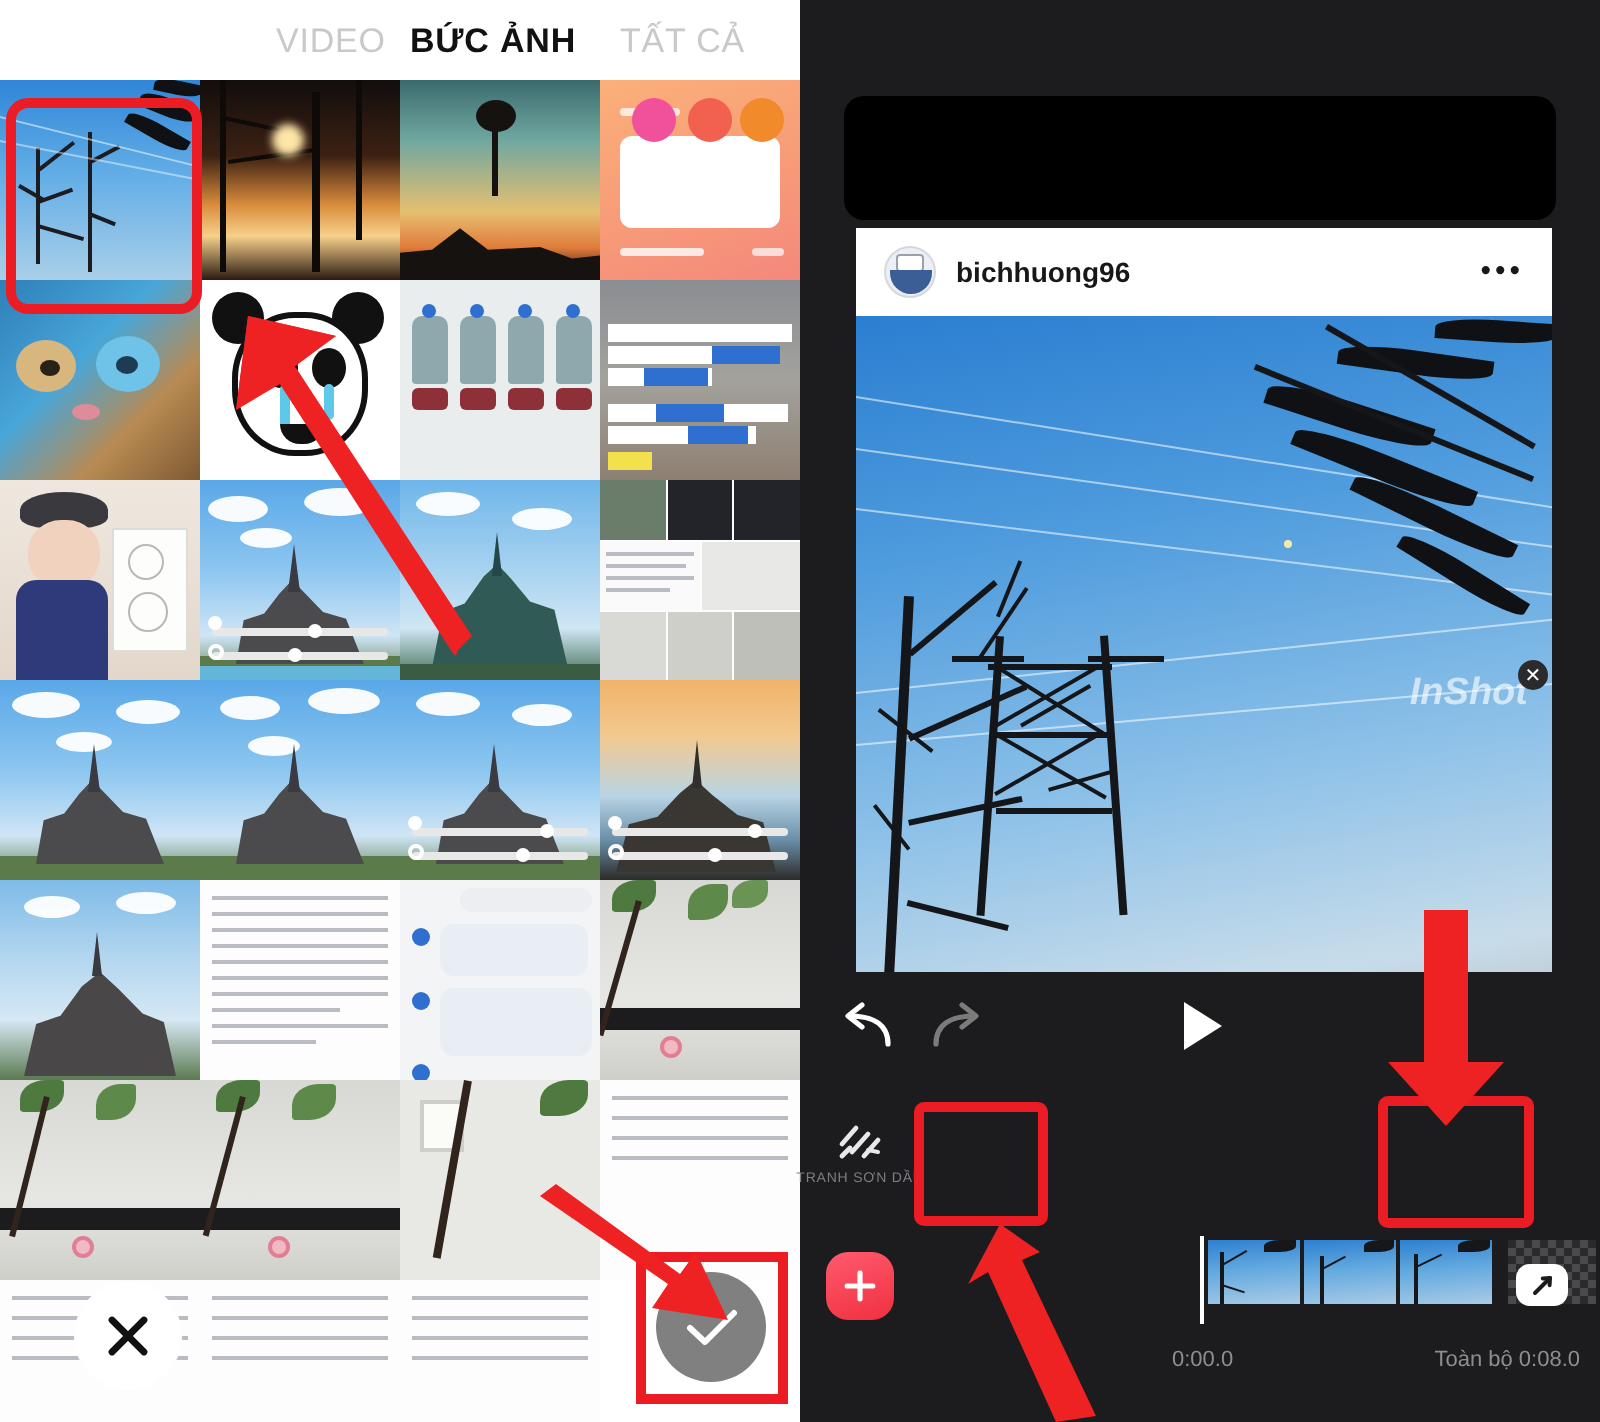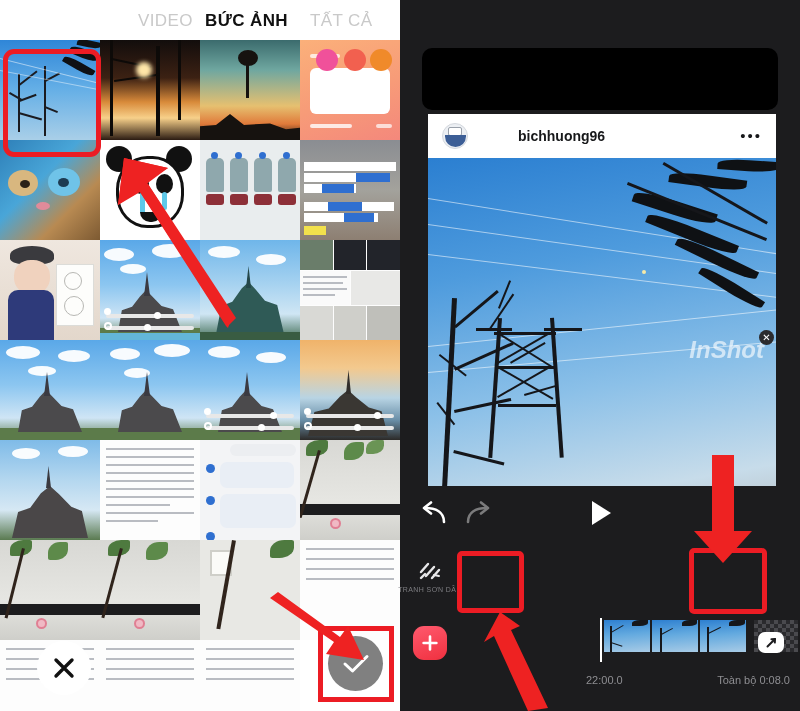--- a/index.html
+++ b/index.html
@@ -112,39 +112,39 @@
   #btn-help { position:absolute; left:312px; top:8px; width:26px; height:26px; }
   #btn-share{ position:absolute; left:358px; top:8px; width:24px; height:26px; }
 
   #preview { position:absolute; left:0; top:42px; width:400px; height:444px;
     background:#1c1c1e; overflow:hidden; }
   #blackbar { position:absolute; left:22px; top:6px; width:356px; height:62px;
     background:#000; border-radius:10px; }
   #post { position:absolute; left:28px; top:72px; width:348px; height:400px;
     background:#fff; overflow:hidden; }
   #post-hdr { position:absolute; left:0; top:0; width:348px; height:44px; background:#fff;
-    display:flex; align-items:center;gap:40px; }
+    display:flex; align-items:center; }
   #avatar { width:26px; height:26px; border-radius:50%; margin-left:14px;
     background:#eceff3; border:1px solid #d4d8de; position:relative; overflow:hidden; }
   #avatar .a1 { position:absolute; left:5px; top:3px; width:14px; height:9px;
     background:#fff; border:1px solid #9aa1ab; border-radius:2px; }
   #avatar .a2 { position:absolute; left:2px; top:11px; width:21px; height:12px;
     background:#3c5e96; border-radius:0 0 11px 11px; }
   #uname { margin-left:10px; font-size:14px; color:#17181a; font-weight:bold; }
   #post-more { position:absolute; right:14px; top:18px; color:#17181a;
     font-size:15px; letter-spacing:2px; line-height:8px; }
   #postimg { position:absolute; left:0; top:44px; width:348px; height:356px;
     background:linear-gradient(170deg,#2b7fd1 0%,#4e9bdd 30%,#8bc0e8 62%,#c7dcea 88%,#b9c3c9 100%);
     overflow:hidden; }
   .pwire { position:absolute; background:rgba(255,255,255,.55); height:1px; transform-origin:0 0; }
   .ptwig { position:absolute; background:#15161a; transform-origin:0 0; }
   .pfern { position:absolute; background:#0f1114; border-radius:50% 0 50% 0; transform-origin:0 0; }
   #pylon { position:absolute; left:64px; top:160px; width:74px; height:140px; }
   #watermark { position:absolute; right:12px; top:178px; color:rgba(255,255,255,.62);
-    font-size:24px; font-weight:bold; font-style:italic; }
+    font-size:19px; font-weight:bold; font-style:italic; }
   #wm-x { position:absolute; right:2px; top:172px; width:15px; height:15px;
     border-radius:50%; background:#2b2b2e; color:#fff; font-size:10px;
     display:flex; align-items:center; justify-content:center; }
 
   #ctrlrow { position:absolute; left:0; top:486px; width:400px; height:56px; }
   #btn-undo { position:absolute; left:20px; top:14px; width:28px; height:28px; }
   #btn-redo { position:absolute; left:64px; top:14px; width:28px; height:28px; opacity:.42; }
   #btn-play { position:absolute; left:190px; top:14px; width:22px; height:26px; }
 
   #toolbar { position:absolute; left:0; top:548px; width:400px; height:66px; }
@@ -628,21 +628,21 @@
           <div class="ft" style="left:29px;top:0;width:16px;height:6px;border-radius:50% 0 50% 0;"></div>
         </div>
       </div>
       <div id="checker"></div>
       <div id="btn-cut">
         <svg width="13" height="13" viewBox="0 0 13 13">
           <path d="M2.5 10.5 L10 3" stroke="#1c1c1e" stroke-width="2" stroke-linecap="round"></path>
           <path d="M10 3 L6.4 3.2 M10 3 L9.8 6.6" stroke="#1c1c1e" stroke-width="2" stroke-linecap="round"></path>
         </svg>
       </div>
-      <div id="t-start">22:00.0</div>
+      <div id="t-start">0:00.0</div>
       <div id="t-total">Toàn bộ 0:08.0</div>
     </div>
   </div>
 
   <svg class="arrow" style="left:110px;top:150px;width:130px;height:185px;" viewBox="0 0 130 185">
     <path d="M118 178 L116 176 L30 42 L8 55 L14 8 L58 18 L36 31 L122 165 Z" fill="#ee2222"></path>
     <path d="M8 55 L14 8 L58 18 Z" fill="#ee2222"></path>
     <path d="M30 42 L118 176 L126 168 L38 34 Z" fill="#ee2222"></path>
   </svg>
 

